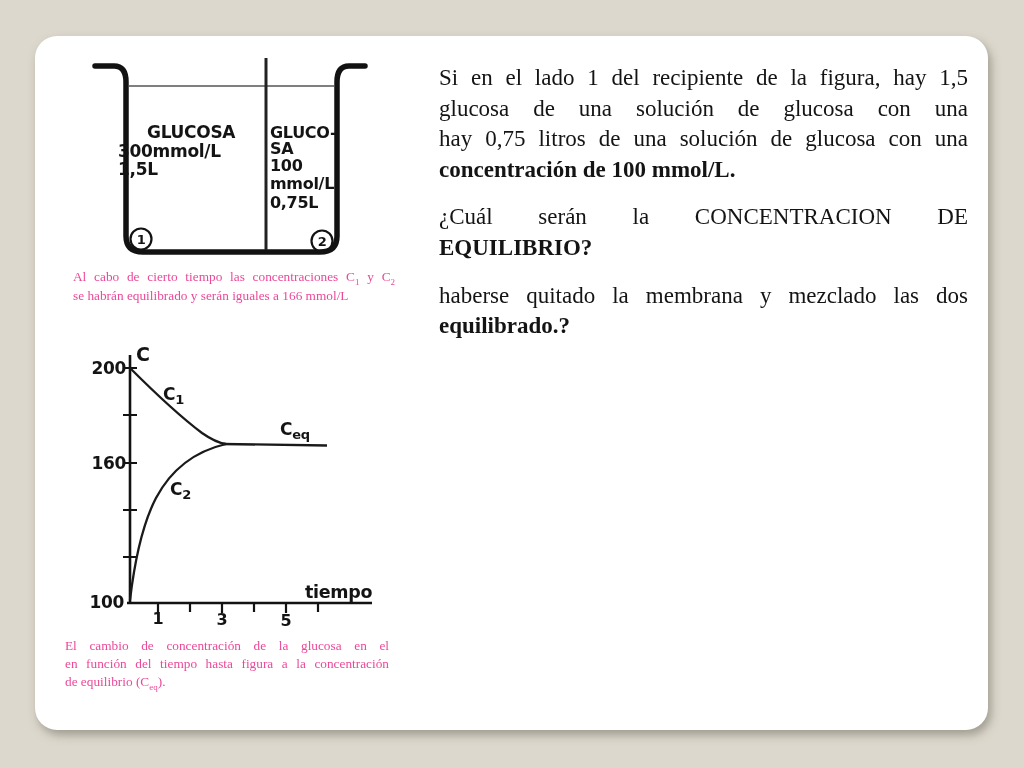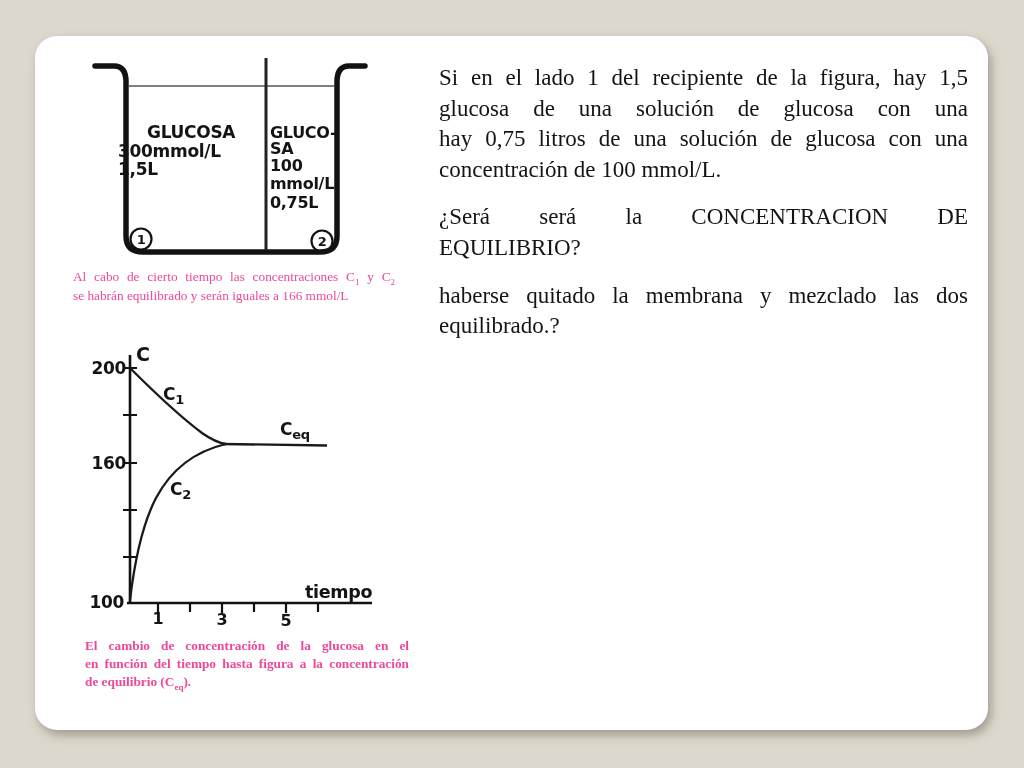--- a/index.html
+++ b/index.html
@@ -24,37 +24,37 @@
   .graph-svg  { position:absolute; left:25px; top:307px; width:320px; height:290px; }
   .figtext { font-family:"DejaVu Sans", sans-serif; font-weight:700; fill:#141414; letter-spacing:-0.3px; }
   
   .caption {
     position:absolute;
     color:#ec4899;
     font-size:13.3px;
     line-height:19px;
   }
   .cap1 { left:38px; top:231px; width:322px; }
-  .cap2 { left:50px; top:601px; width:324px; line-height:18px;font-weight:bold; }
+  .cap2 { left:30px; top:601px; width:324px; line-height:18px; }
   .capline { text-align: justify; text-align-last: justify; white-space: normal; }
   .capline.last { text-align-last: left; }
   .caption sub { font-size:9px; line-height:0; }
   
   .bodycol {
     position:absolute;
     left:392px; top:27px;
     width:529px;
     color:#141414;
     font-size:23px;
     line-height:30.6px;
     margin-left:12px;
   }
   .para { margin:0 0 17px 0; }
   .bline { text-align: justify; text-align-last: justify; }
-  .bline.last { text-align-last: left; }
+  .bline.last { text-align-last: left; font-weight: bold; }
 </style>
 </head>
 <body>
 
 <div class="stage">
   <div class="slide">
 
     <svg class="beaker-svg" viewBox="0 0 290 210">
       <path d="M 10 11 H 29 Q 41 11 41 27 V 181 Q 41 197 58 197 H 235 Q 252 197 252 181 V 27 Q 252 11 264 11 H 280" fill="none" stroke="#121212" stroke-width="5.5" stroke-linejoin="round" stroke-linecap="round"></path>
       <line x1="44" y1="31" x2="249" y2="31" stroke="#555" stroke-width="1.5"></line>
@@ -115,21 +115,21 @@
     </div>
 
     <div class="bodycol">
       <div class="para">
         <div class="bline">Si en el lado 1 del recipiente de la figura, hay 1,5</div>
         <div class="bline">glucosa de una solución de glucosa con una</div>
         <div class="bline">hay 0,75 litros de una solución de glucosa con una</div>
         <div class="bline last">concentración de 100 mmol/L.</div>
       </div>
       <div class="para">
-        <div class="bline">¿Será será la CONCENTRACION DE</div>
+        <div class="bline">¿Cuál serán la CONCENTRACION DE</div>
         <div class="bline last">EQUILIBRIO?</div>
       </div>
       <div class="para">
         <div class="bline">haberse quitado la membrana y mezclado las dos</div>
         <div class="bline last">equilibrado.?</div>
       </div>
     </div>
 
   </div>
 </div>

